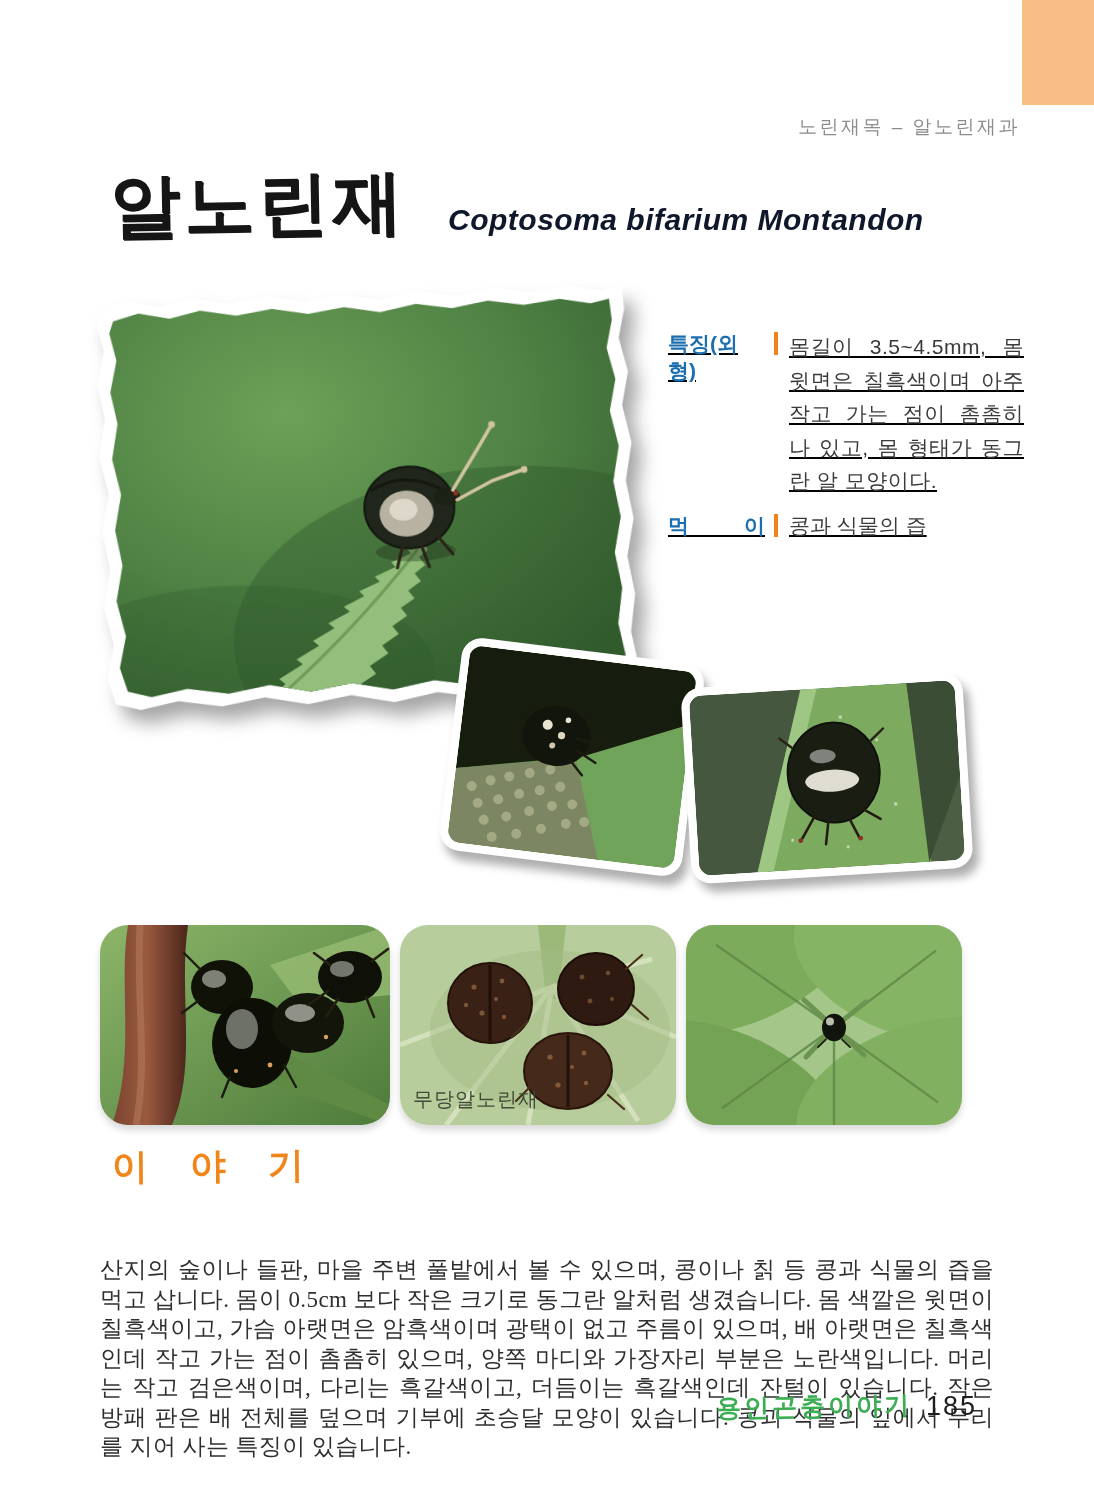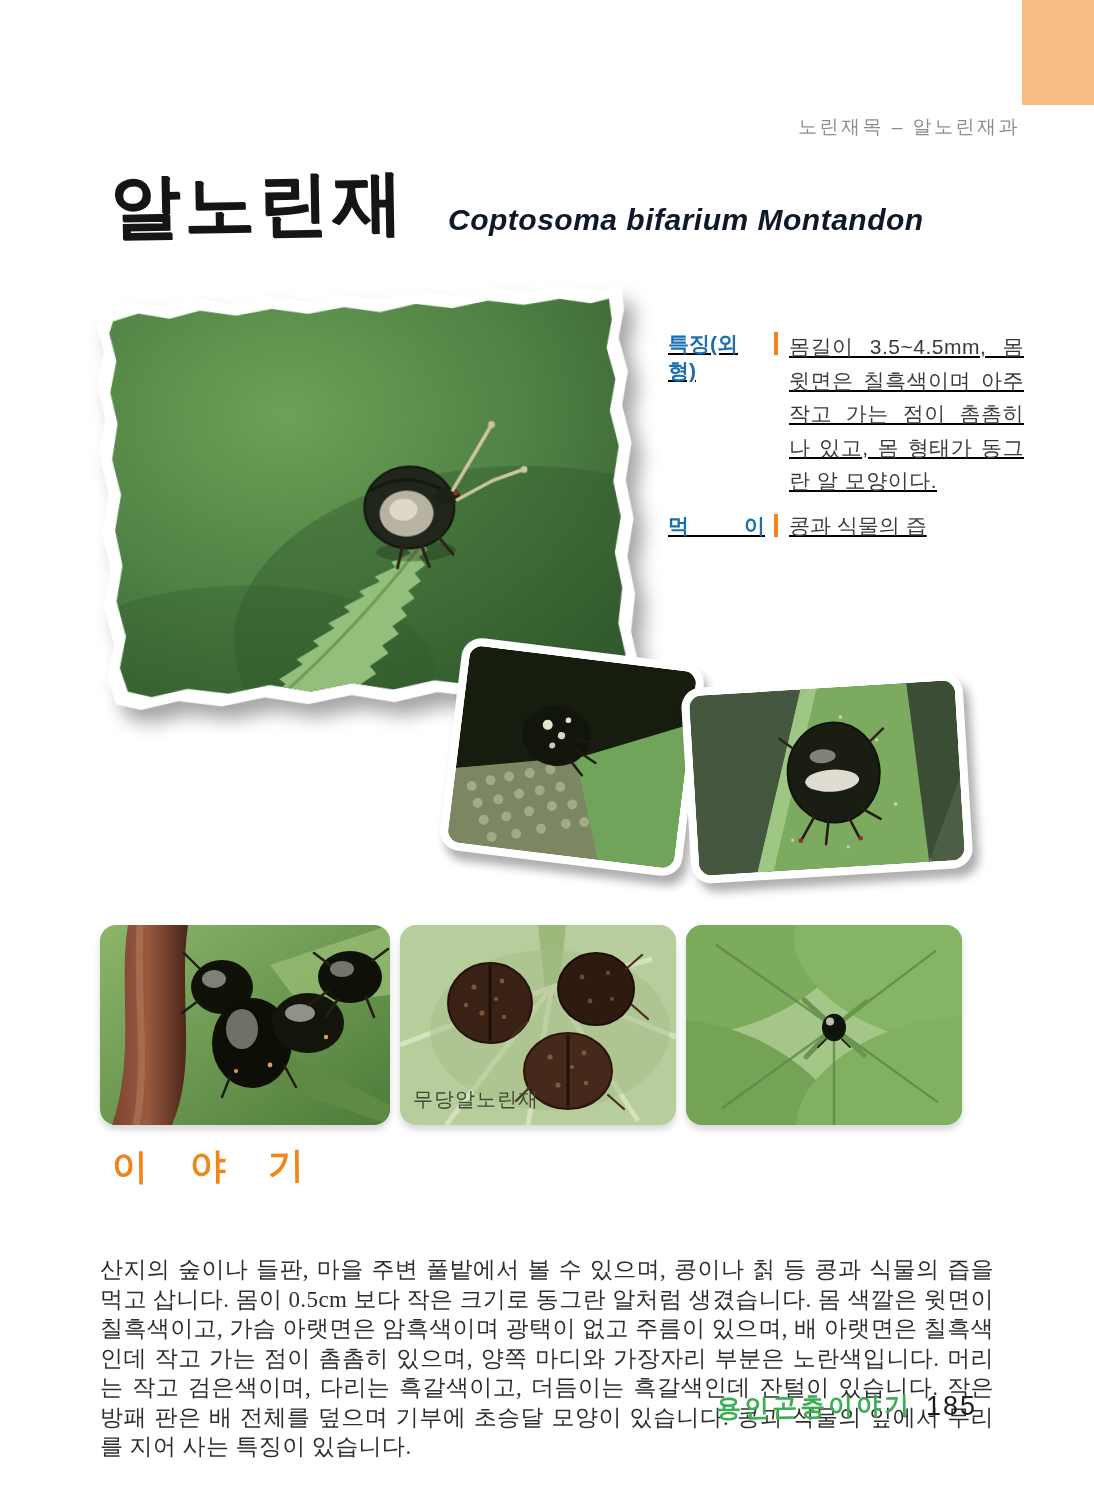--- a/index.html
+++ b/index.html
@@ -49,21 +49,21 @@
 
   
   .snap { background:#fff; border-radius:20px; padding:8px;
     box-shadow:6px 9px 10px rgba(0,0,0,0.32); }
   .snap-inner { width:100%; height:100%; border-radius:13px; overflow:hidden; }
   .snap-inner svg { display:block; width:100%; height:100%; }
   .snap-2 { left:450px; top:650px; width:244px; height:214px; transform:rotate(7deg); }
   .snap-3 { left:686px; top:680px; width:282px; height:196px; transform:rotate(-3.5deg); }
 
   
-  .strip-photo { top:925px; height:200px; border-radius:16px; overflow:hidden;
+  .strip-photo { top:925px; height:200px; border-radius:28px; overflow:hidden;
     box-shadow:0 5px 7px rgba(0,0,0,0.15); }
   .strip-photo svg { display:block; width:100%; height:100%; }
   .strip-1 { left:100px; width:290px; }
   .strip-2 { left:400px; width:276px; }
   .strip-3 { left:686px; width:276px; }
   .photo-caption { position:absolute; left:13px; bottom:12px; font-size:20px;
     color:#3f4a38; letter-spacing:1px; }
 
   
   .info-panel { left:668px; top:330px; width:356px; display:flex; flex-direction:column; gap:14px;text-decoration:underline; }

